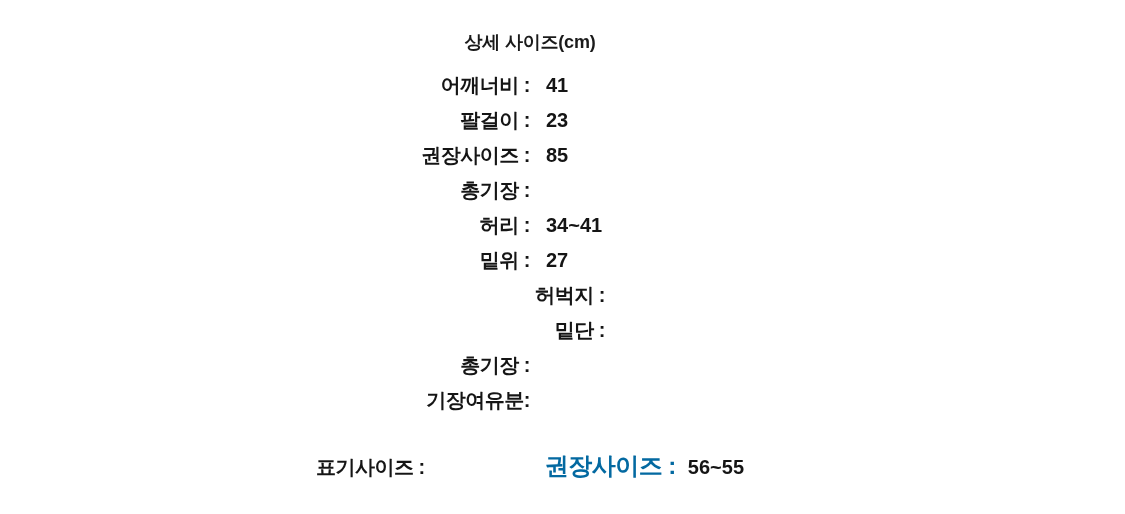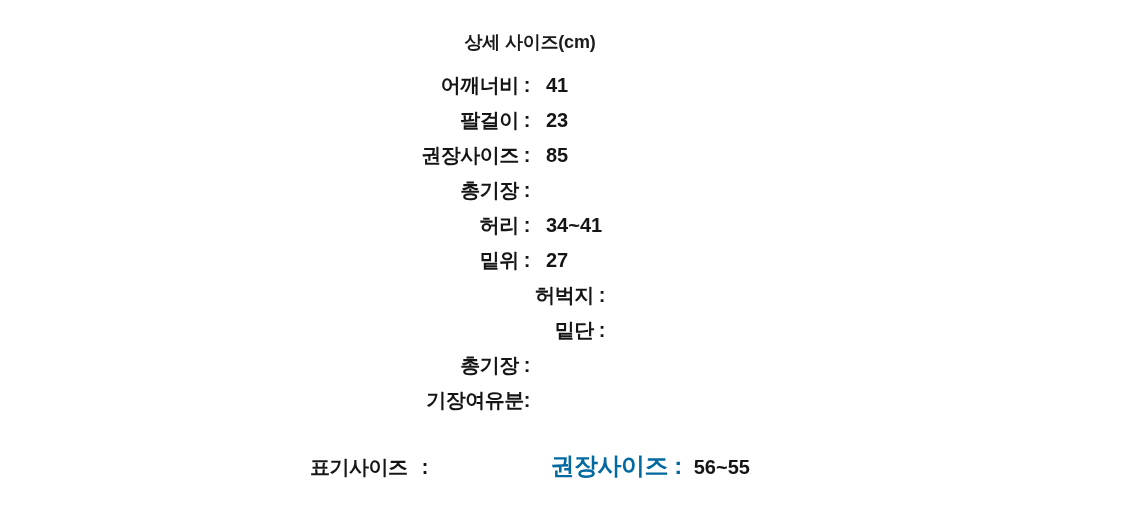--- a/index.html
+++ b/index.html
@@ -75,21 +75,20 @@
     align-items: baseline;
     justify-content: center;
     gap: 0;
   }
   .footer-label-a {
     font-size: 20px;
     font-weight: bold;
     letter-spacing: -0.5px;
     color: #151515;
     white-space: nowrap;
-    font-family: Liberation Mono, monospace;
   }
   .footer-value-a {
     width: 120px;
     font-size: 20px;
     font-weight: bold;
     color: #151515;
   }
   .footer-label-b {
     font-size: 24px;
     font-weight: bold;

